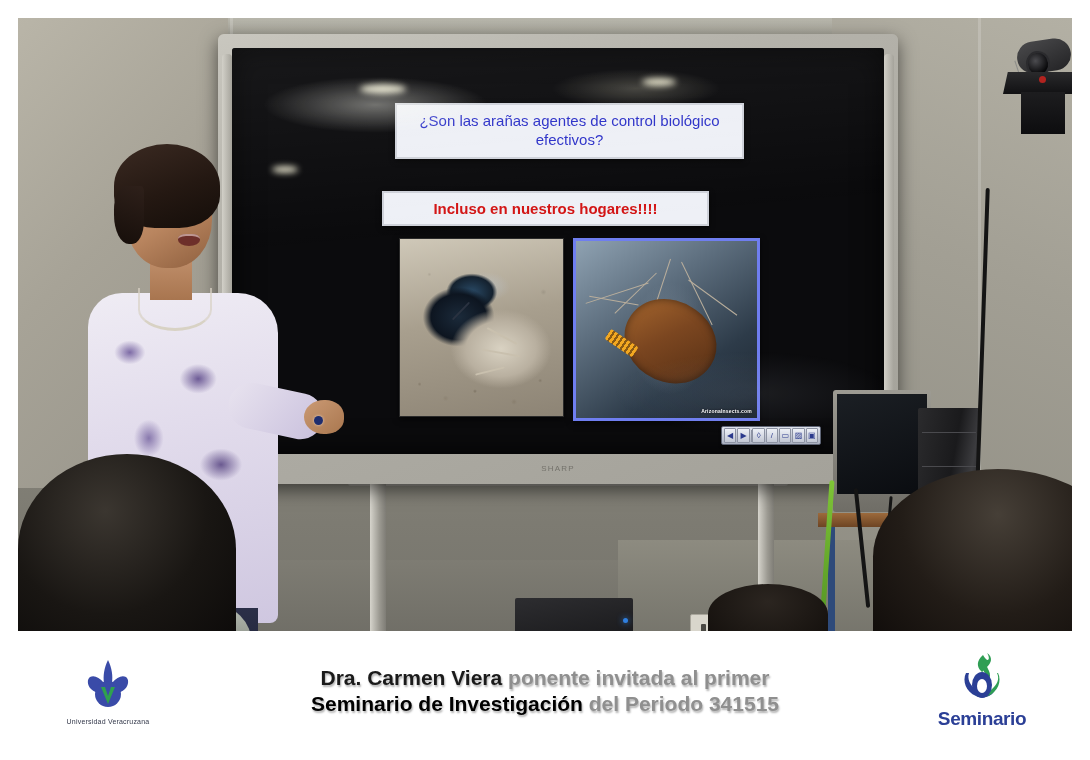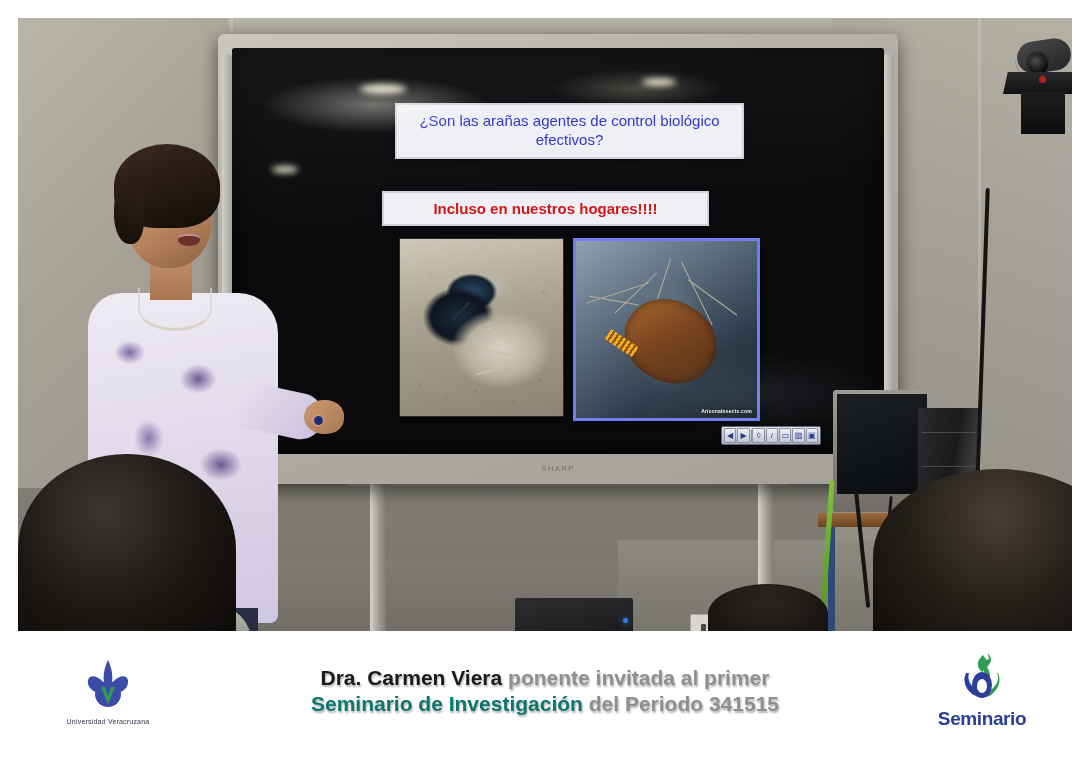--- a/index.html
+++ b/index.html
@@ -232,21 +232,21 @@
         background:#ffffff;display:flex;align-items:center;}
   #cap-left-logo{width:180px;display:flex;flex-direction:column;
         align-items:center;justify-content:center;}
   #cap-text{flex:1;text-align:center;}
   #cap-right-logo{width:180px;display:flex;flex-direction:column;
         align-items:center;justify-content:center;}
   .cap-line{font-size:21px;font-weight:bold;white-space:nowrap;
         text-shadow:1px 2px 2px rgba(0,0,0,.30);line-height:1.22;}
   .cap-dark{color:#1a1a1a;}
   .cap-grey{color:#8f8f8f;}
-  .cap-blue{color:#0f766e;}
+  .cap-blue{color:#000000;}
 
   .uv-caption{font-size:7px;color:#33384a;margin-top:2px;letter-spacing:.2px;}
   .inb-caption{font-size:19px;color:#2b3f96;font-weight:bold;letter-spacing:-.4px;}
 </style>
 </head>
 <body>
 
 <div id="stage">
 
   <div id="photo">

